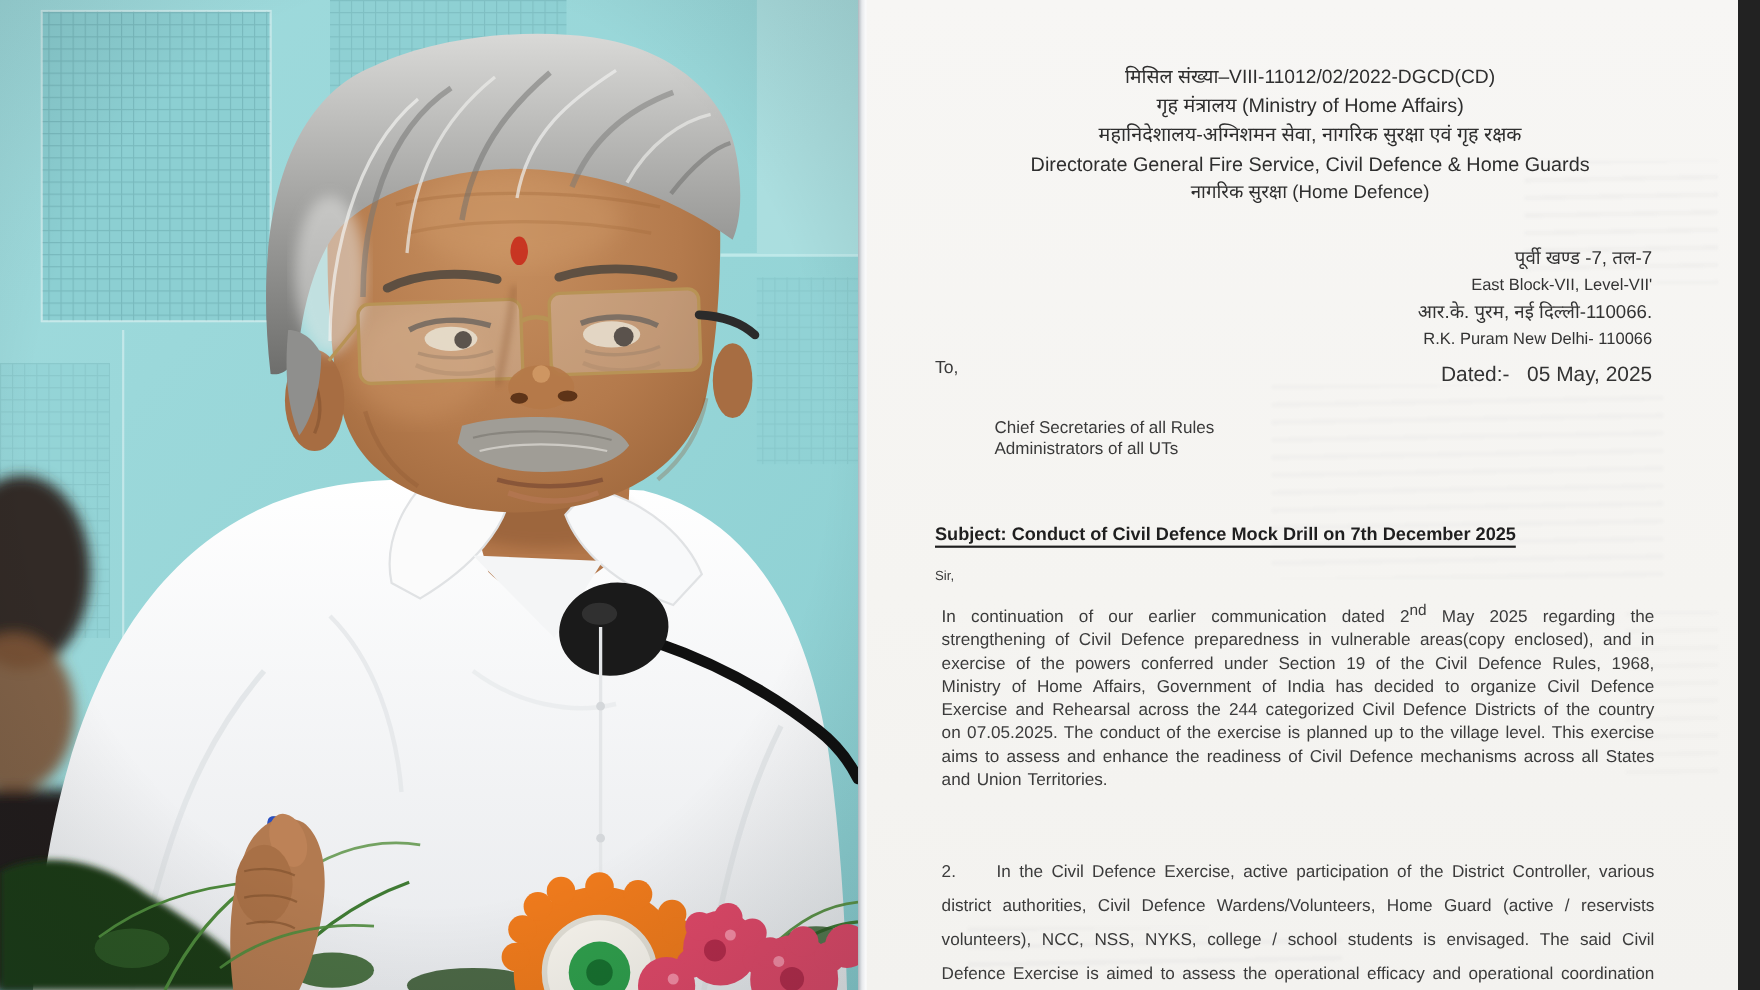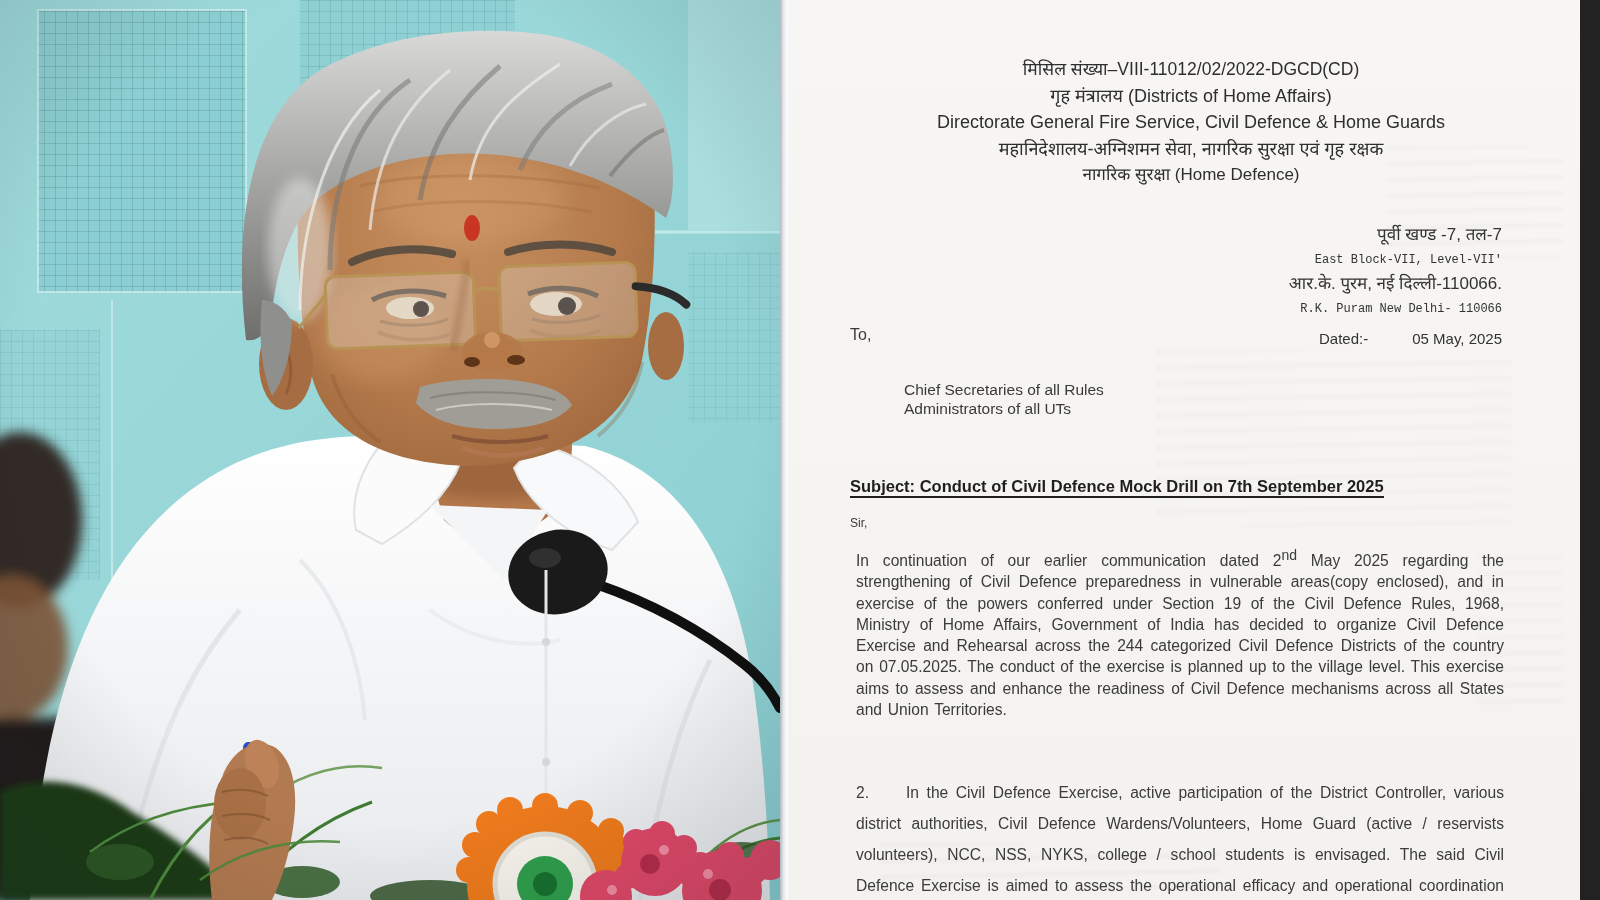--- a/index.html
+++ b/index.html
@@ -21,24 +21,24 @@
   .page .edge{position:absolute;right:0;top:0;width:14px;height:900px;
         background:linear-gradient(90deg,rgba(0,0,0,0) 0%,rgba(0,0,0,0.05) 55%,rgba(0,0,0,0.12) 100%);}
 
   .hdr{position:absolute;left:32px;top:56px;width:742px;text-align:center;
        color:#2e2e2e;font-size:18px;line-height:26.5px;}
   .hdr div:nth-child(1){font-size:17.5px;}
   .hdr div:nth-child(5){font-size:17px;}
 
   .addr{position:absolute;right:98px;top:223px;text-align:right;
         font-size:17px;line-height:24.5px;color:#333;}
-  .addr div:nth-child(2),.addr div:nth-child(4){font-size:12px;font-family:Liberation Mono, monospace;}
-
-  .dated{position:absolute;right:98px;top:330px;display:flex;gap:44px;
-         font-size:15px;color:#333;}
+  .addr div:nth-child(2),.addr div:nth-child(4){font-size:15px;}
+
+  .dated{position:absolute;right:98px;top:330px;display:flex;gap:16px;
+         font-size:19px;color:#333;}
 
   .to{position:absolute;left:62px;top:326px;font-size:16px;}
   .recipients{position:absolute;left:116px;top:381px;font-size:15.5px;line-height:18.5px;}
 
   .subject{position:absolute;left:62px;top:477px;font-size:16.5px;font-weight:bold;color:#1f1f1f;}
   .subject span{border-bottom:2px solid #1f1f1f;padding-bottom:1px;}
 
   .sir{position:absolute;left:62px;top:516px;font-size:12px;}
 
   .para{position:absolute;left:68px;width:648px;margin:0;text-align:justify;
@@ -314,23 +314,23 @@
 
   <div class="page">
 
     <div class="smudge sm1"></div>
     <div class="smudge sm2"></div>
     <div class="smudge sm3"></div>
     <div class="smudge sm4"></div>
 
     <div class="hdr">
       <div>मिसिल संख्या–VIII-11012/02/2022-DGCD(CD)</div>
-      <div>गृह मंत्रालय (Districts of Home Affairs)</div>
+      <div>गृह मंत्रालय (Ministry of Home Affairs)</div>
+      <div>महानिदेशालय-अग्निशमन सेवा, नागरिक सुरक्षा एवं गृह रक्षक</div>
       <div>Directorate General Fire Service, Civil Defence &amp; Home Guards</div>
-      <div>महानिदेशालय-अग्निशमन सेवा, नागरिक सुरक्षा एवं गृह रक्षक</div>
       <div>नागरिक सुरक्षा  (Home Defence)</div>
     </div>
 
     <div class="addr">
       <div>पूर्वी खण्ड -7, तल-7</div>
       <div>East Block-VII, Level-VII'</div>
       <div>आर.के. पुरम, नई दिल्ली-110066.</div>
       <div>R.K. Puram New Delhi- 110066</div>
     </div>
 
@@ -340,21 +340,21 @@
     </div>
 
     <div class="to">To,</div>
 
     <div class="recipients">
       <div>Chief Secretaries of all Rules</div>
       <div>Administrators of all UTs</div>
     </div>
 
     <div class="subject">
-      <span>Subject: Conduct of Civil Defence Mock Drill on 7th September 2025</span>
+      <span>Subject: Conduct of Civil Defence Mock Drill on 7th December 2025</span>
     </div>
 
     <div class="sir">Sir,</div>
 
     <p class="para para1"><span>In continuation of our earlier communication dated 2</span><sup>nd</sup><span> May 2025 regarding the strengthening of Civil Defence preparedness in vulnerable areas(copy enclosed), and in exercise of the powers conferred under Section 19 of the Civil Defence Rules, 1968, Ministry of Home Affairs, Government of India has decided to organize Civil Defence Exercise and Rehearsal across the 244 categorized Civil Defence Districts of the country on 07.05.2025. The conduct of the exercise is planned up to the village level. This exercise aims to assess and enhance the readiness of Civil Defence mechanisms across all States and Union Territories.</span></p>
 
     <p class="para para2"><span class="pnum">2.</span><span>In the Civil Defence Exercise, active participation of the District Controller, various district authorities, Civil Defence Wardens/Volunteers, Home Guard (active / reservists volunteers), NCC, NSS, NYKS, college / school students is envisaged. The said Civil Defence Exercise is aimed to assess the operational efficacy and operational coordination of various Civil Defence measures.</span></p>
 
     <div class="edge"></div>
   </div>

